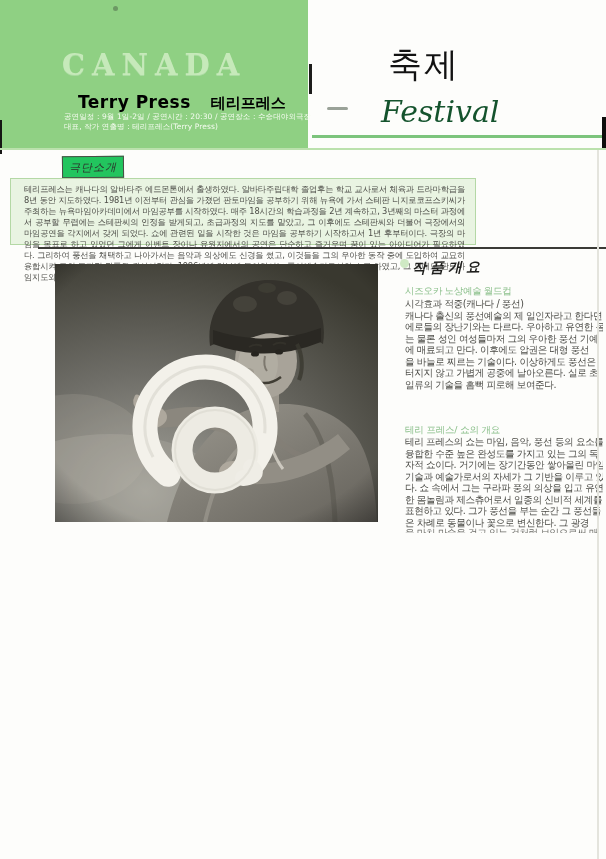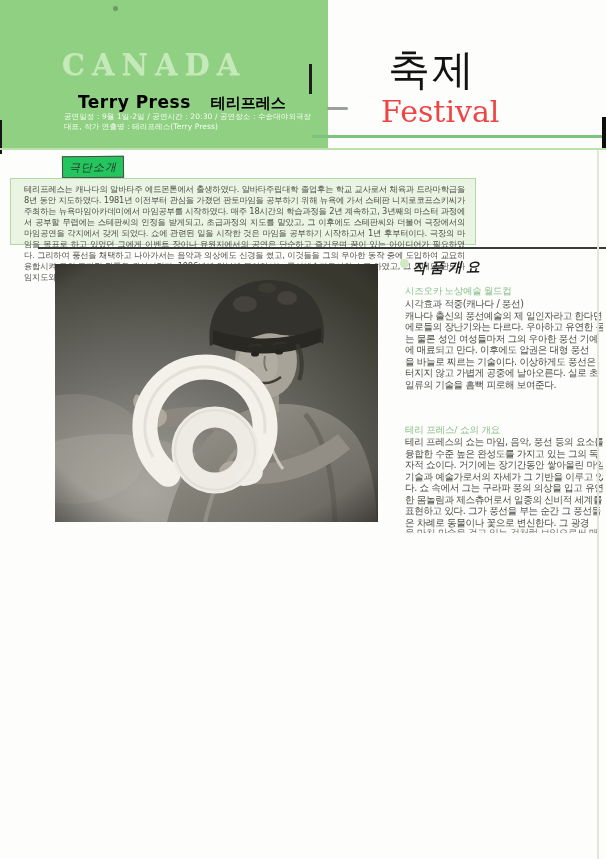--- a/index.html
+++ b/index.html
@@ -1,34 +1,34 @@
 <!DOCTYPE html>
 <html><head>
 <meta charset="utf-8">
 <style>
   html,body{margin:0;padding:0;background:#cfcfcf;}
   .page{position:relative;width:606px;height:859px;background:#fdfdfb;overflow:hidden;
         font-family:"DejaVu Sans",sans-serif;margin:0 auto;}
 
   
-  .hdr-green{position:absolute;left:0;top:0;width:308px;height:148px;background:#8fd083;padding-left:20px;}
+  .hdr-green{position:absolute;left:0;top:0;width:308px;height:148px;background:#8fd083;}
   .canada{position:absolute;left:62px;top:48px;font-family:"DejaVu Serif",serif;
           font-size:29px;font-weight:bold;letter-spacing:7px;color:#c6e9ba;
           text-shadow:0 1px 0 rgba(255,255,255,.25);}
   .artist{position:absolute;left:78px;top:92px;color:#000000;white-space:nowrap;}
   .artist .en{font-size:17px;font-weight:bold;letter-spacing:.5px;}
   .artist .ko{font-size:15px;font-weight:bold;margin-left:20px;}
   .sched{position:absolute;left:64px;color:#f6fcf1;font-size:7.5px;letter-spacing:.1px;white-space:nowrap;}
   .sched.l1{top:112px;} .sched.l2{top:122px;}
 
   
   .masthead-ko{position:absolute;left:388px;top:42px;font-family:"DejaVu Serif",serif;
-               font-size:42px;color:#121212;letter-spacing:2px;}
+               font-size:34px;color:#121212;letter-spacing:2px;}
   .masthead-en{position:absolute;left:381px;top:94px;font-family:"DejaVu Serif",serif;
-               font-size:30px;color:#ef4444;}
+               font-style:italic;font-size:30px;color:#14532d;}
   .scan-dash{position:absolute;left:327px;top:107px;width:21px;height:3px;background:#9aa298;border-radius:2px;}
   .green-rule{position:absolute;left:312px;top:135px;width:294px;height:3px;background:#7cc47c;}
   .tick-a{position:absolute;left:309px;top:64px;width:3px;height:30px;background:#1d1d1b;}
   .tick-b{position:absolute;left:602px;top:117px;width:4px;height:31px;background:#0e0e0c;}
   .tick-c{position:absolute;left:0;top:120px;width:2px;height:34px;background:#161614;}
   .speck{position:absolute;left:113px;top:6px;width:5px;height:5px;border-radius:50%;
          background:rgba(80,105,75,.55);}
   .hdr-underline{position:absolute;left:0;top:148px;width:606px;height:2px;background:#bbe1ad;}
 
   

